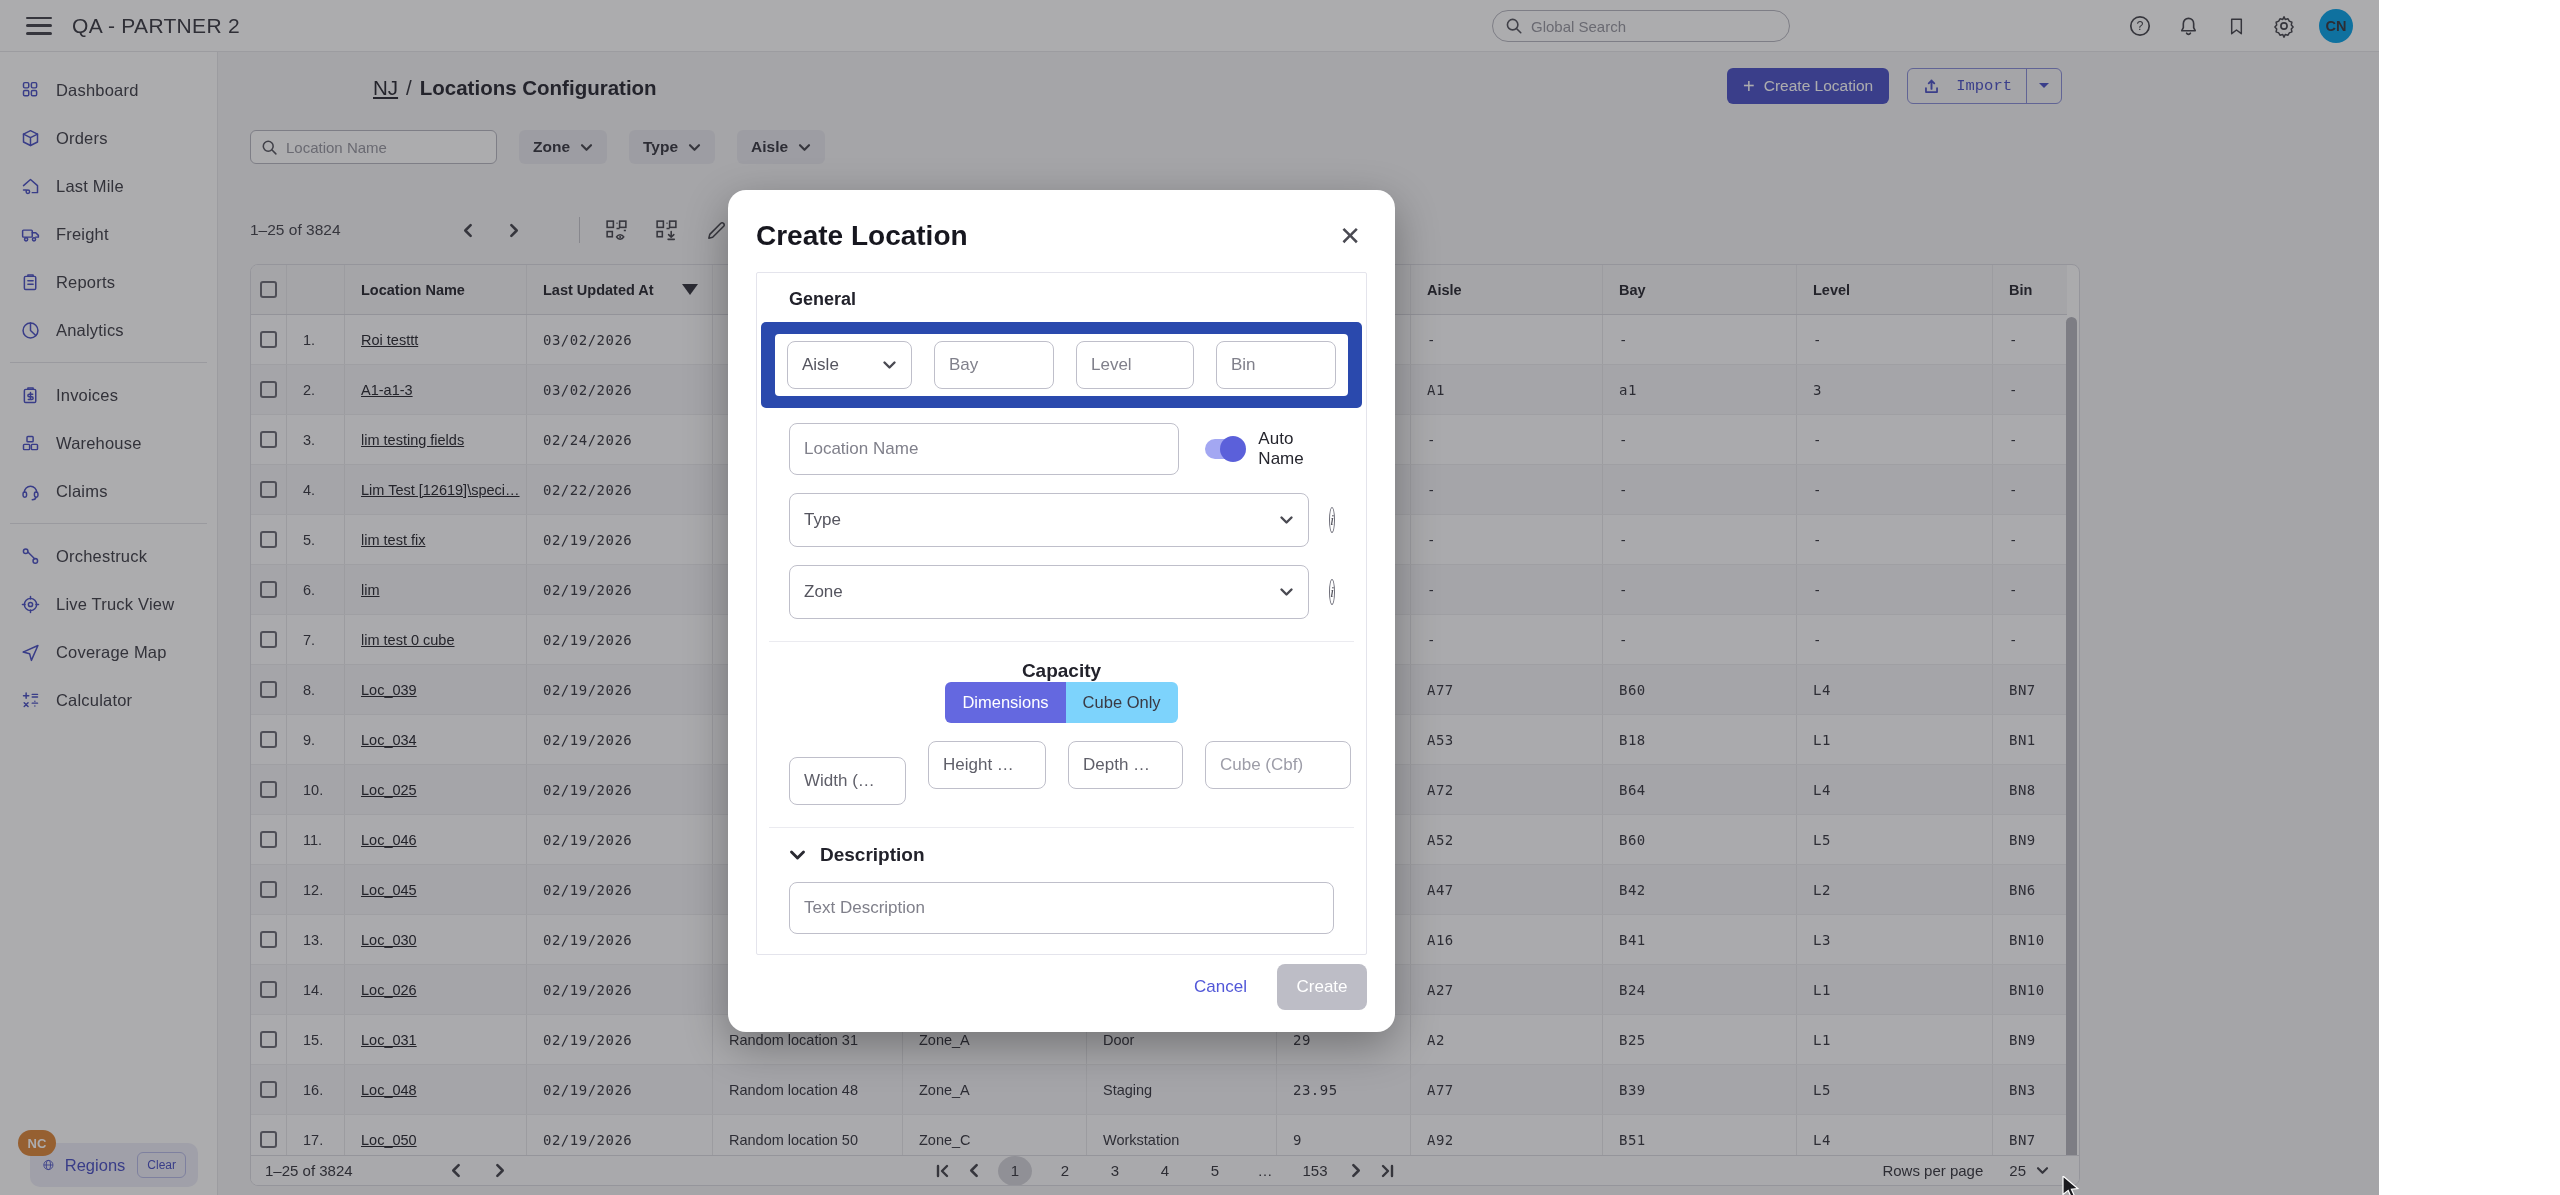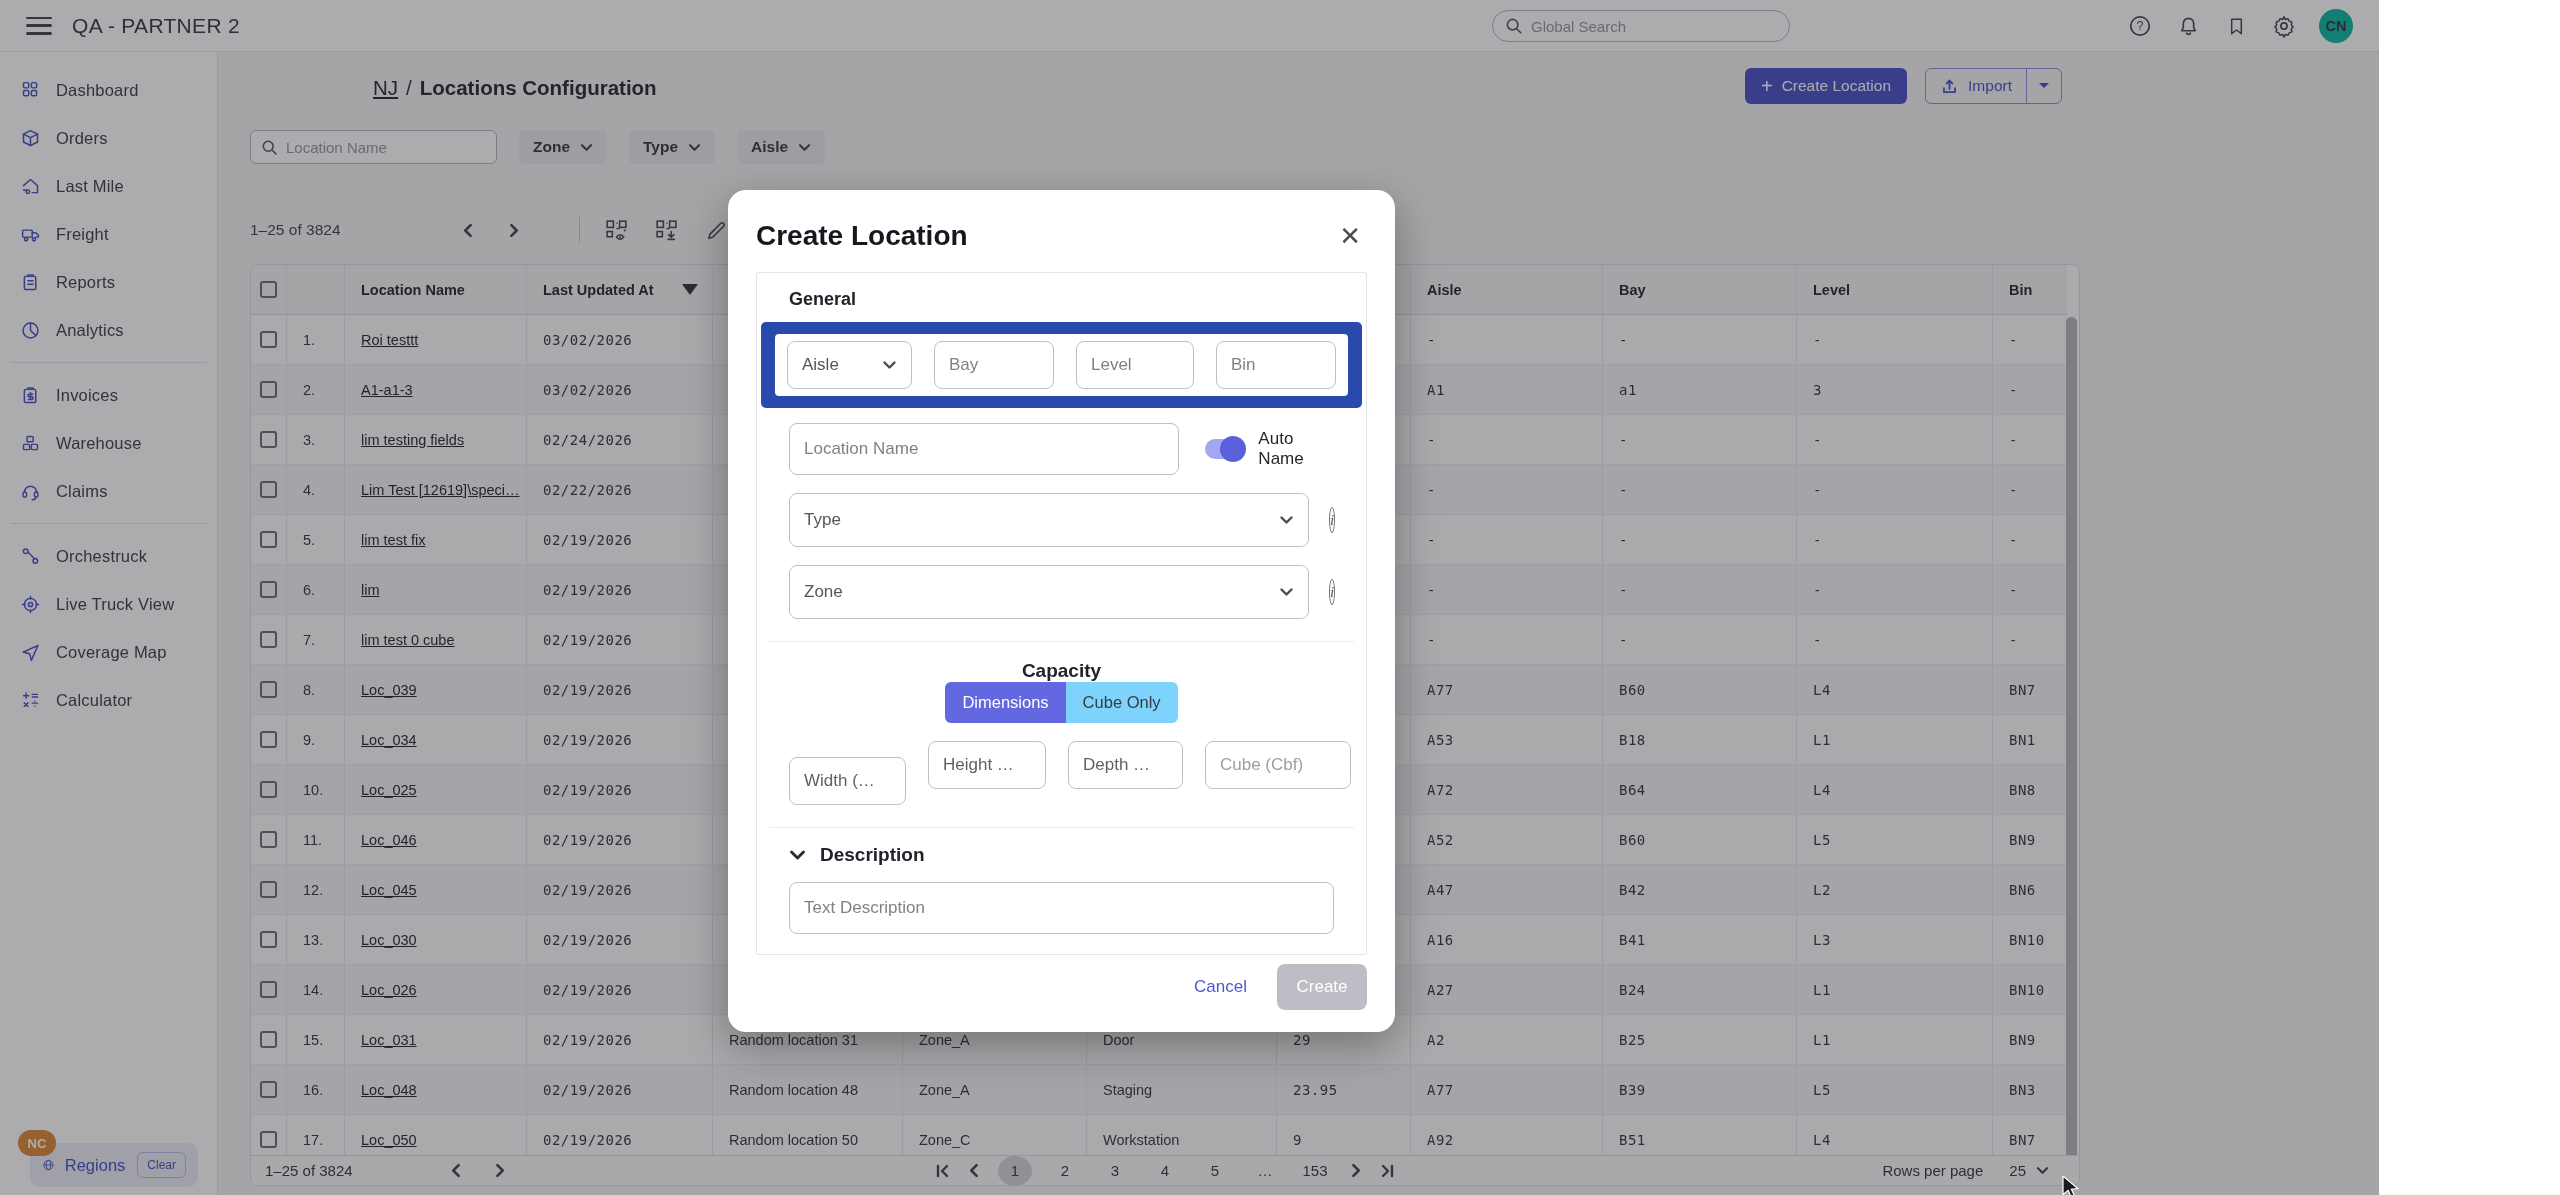--- a/index.html
+++ b/index.html
@@ -10,40 +10,40 @@
   
   .topbar { position:absolute; left:0; top:0; width:100%; height:52px; background:#fff; border-bottom:1px solid #e7e7ea; display:flex; align-items:center; z-index:5; }
   .burger { width:26px; height:18px; margin-left:26px; display:flex; flex-direction:column; justify-content:space-between; cursor:pointer; }
   .burger span { height:2.6px; background:#4a4a52; border-radius:2px; }
   .apptitle { margin-left:20px; font-size:21px; font-weight:500; color:#3f3f48; letter-spacing:.3px; }
   .gsearch { position:absolute; left:1492px; top:10px; width:298px; height:32px; border:1px solid #b9b9c2; border-radius:16px; display:flex; align-items:center; padding:0 12px; background:#fff; }
   .gsearch input { border:0; outline:0; font-size:15px; margin-left:8px; width:220px; background:transparent; color:#33333c; }
   .gsearch input::placeholder { color:#9a9aa3; }
   .tb-icons { position:absolute; right:0; top:0; height:52px; display:flex; align-items:center; gap:22px; padding-right:26px; }
   .tbicon { width:26px; height:26px; display:flex; align-items:center; justify-content:center; cursor:pointer; }
-  .avatar { width:34px; height:34px; border-radius:50%; background:#14b8a6; color:#3c3c44; font-size:14.5px; font-weight:600; display:flex; align-items:center; justify-content:center; cursor:pointer; }
+  .avatar { width:34px; height:34px; border-radius:50%; background:#0ea5e9; color:#3c3c44; font-size:14.5px; font-weight:600; display:flex; align-items:center; justify-content:center; cursor:pointer; }
 
   
   .sidebar { position:absolute; left:0; top:52px; width:218px; height:1143px; background:#fff; border-right:1px solid #e6e6ea; padding-top:14px; }
   .side-item { height:48px; display:flex; align-items:center; padding-left:20px; cursor:pointer; }
   .side-item svg { width:21px; height:21px; stroke:#4f55c5; fill:none; stroke-width:1.7; stroke-linecap:round; stroke-linejoin:round; }
   .side-item .lbl { margin-left:15px; font-size:16.5px; color:#45454e; letter-spacing:.2px; }
   .side-div { height:1px; background:#e4e4e8; margin:8px 10px; }
 
   
   .main { position:absolute; left:218px; top:52px; width:1877px; height:1143px; }
   .crumbs { position:absolute; left:155px; top:24px; font-size:20.5px; color:#2f2f38; }
   .crumbs .nj { font-weight:500; text-decoration:underline; cursor:pointer; }
   .crumbs .sep { margin:0 8px; color:#3a3a42; }
   .crumbs .pg { font-weight:700; }
   .actions { position:absolute; right:33px; top:16px; display:flex; align-items:center; gap:18px; }
   .btn-create { height:36px; background:#5157c8; color:#fff; border:0; border-radius:6px; font-size:15.5px; font-weight:500; padding:0 16px; display:flex; align-items:center; gap:9px; cursor:pointer; }
   .btn-create .plus { font-size:20px; font-weight:400; line-height:1; }
   .btn-import { height:36px; border:1px solid #8d91d9; border-radius:6px; color:#5157c8; background:transparent; font-size:15.5px; font-weight:500; display:flex; align-items:center; cursor:pointer; }
-  .btn-import .imp-main { display:flex; align-items:center; gap:9px; padding:0 14px; }
+  .btn-import .imp-main { display:flex; align-items:center; gap:15px; padding:0 14px;font-family:Liberation Mono, monospace; }
   .btn-import .imp-caret { border-left:1px solid #8d91d9; padding:0 10px; height:100%; display:flex; align-items:center; }
 
   .filters { position:absolute; left:32px; top:78px; display:flex; align-items:center; gap:22px; }
   .fsearch { width:247px; height:34px; border:1px solid #b9b9c2; border-radius:6px; background:#fff; display:flex; align-items:center; padding:0 10px; }
   .fsearch input { border:0; outline:0; font-size:15px; margin-left:8px; width:190px; background:transparent; color:#33333c; }
   .fsearch input::placeholder { color:#9a9aa3; }
   .chip { height:34px; background:#e9e9ee; border-radius:6px; display:flex; align-items:center; gap:10px; padding:0 14px; font-size:15.5px; font-weight:600; color:#3c3c46; cursor:pointer; }
 
   .toolbar { position:absolute; left:32px; top:158px; width:1830px; height:40px; display:flex; align-items:center; }
   .toolbar .range { font-size:15.5px; color:#4a4a52; }

